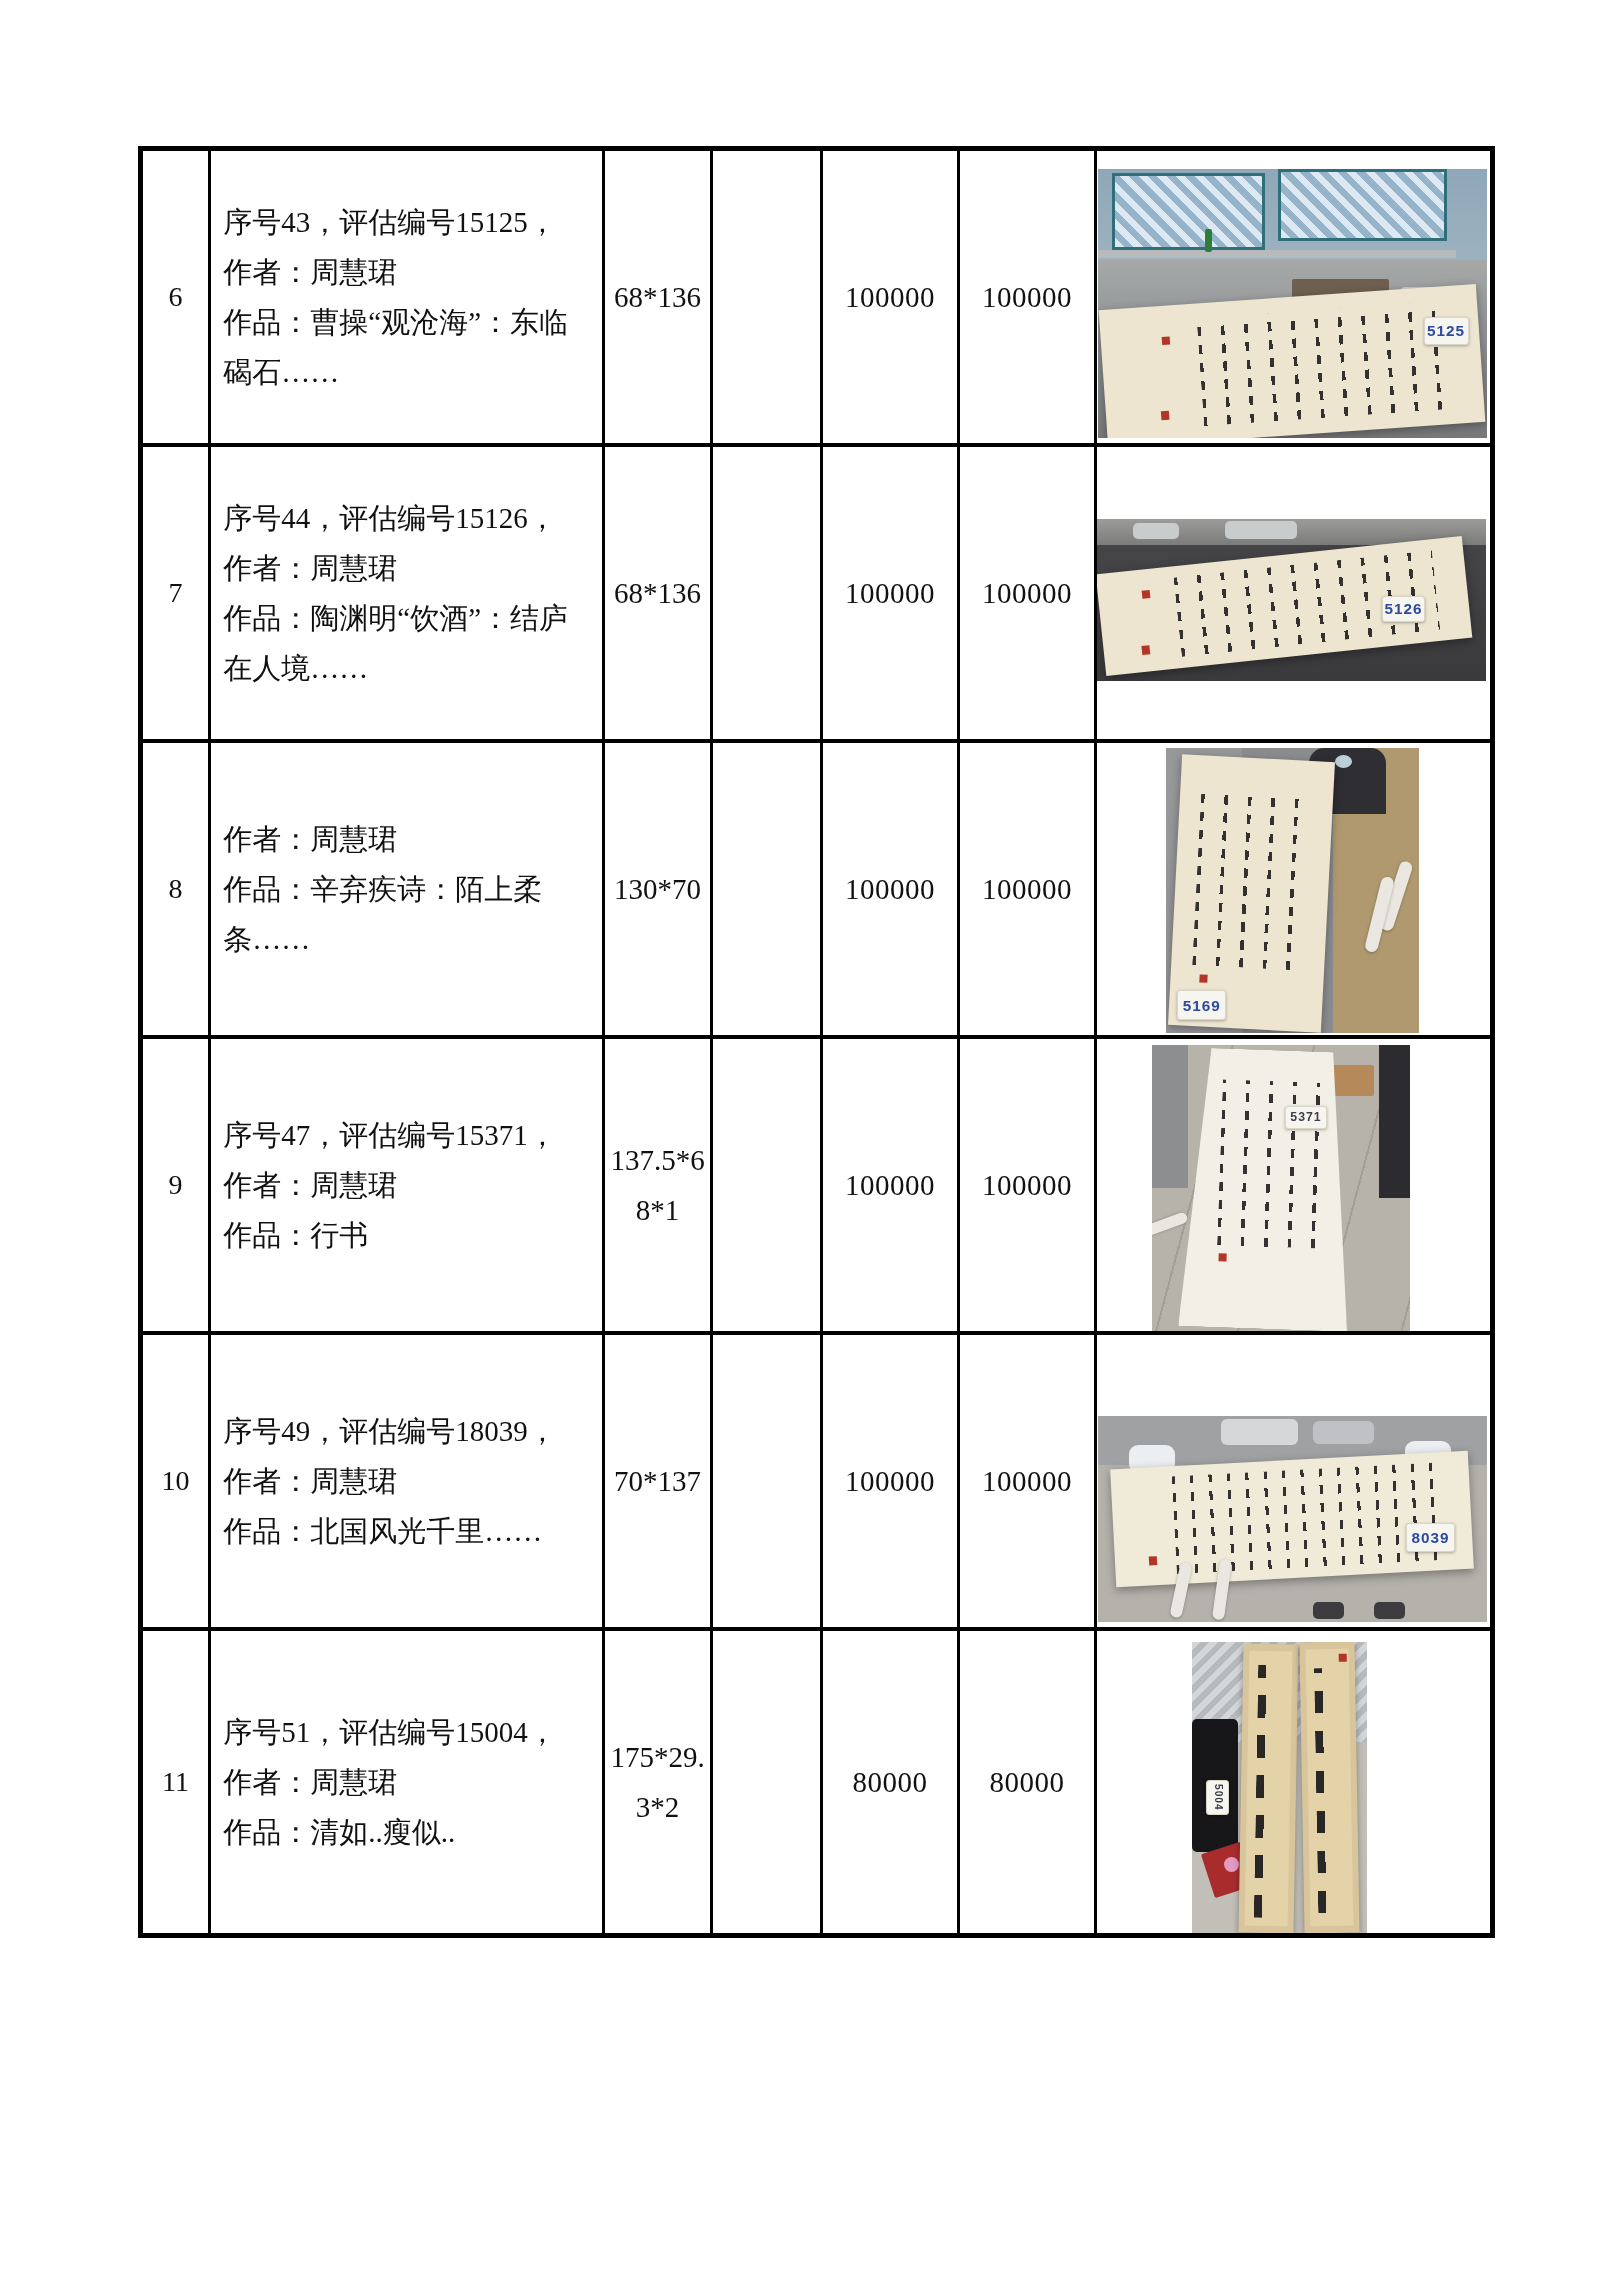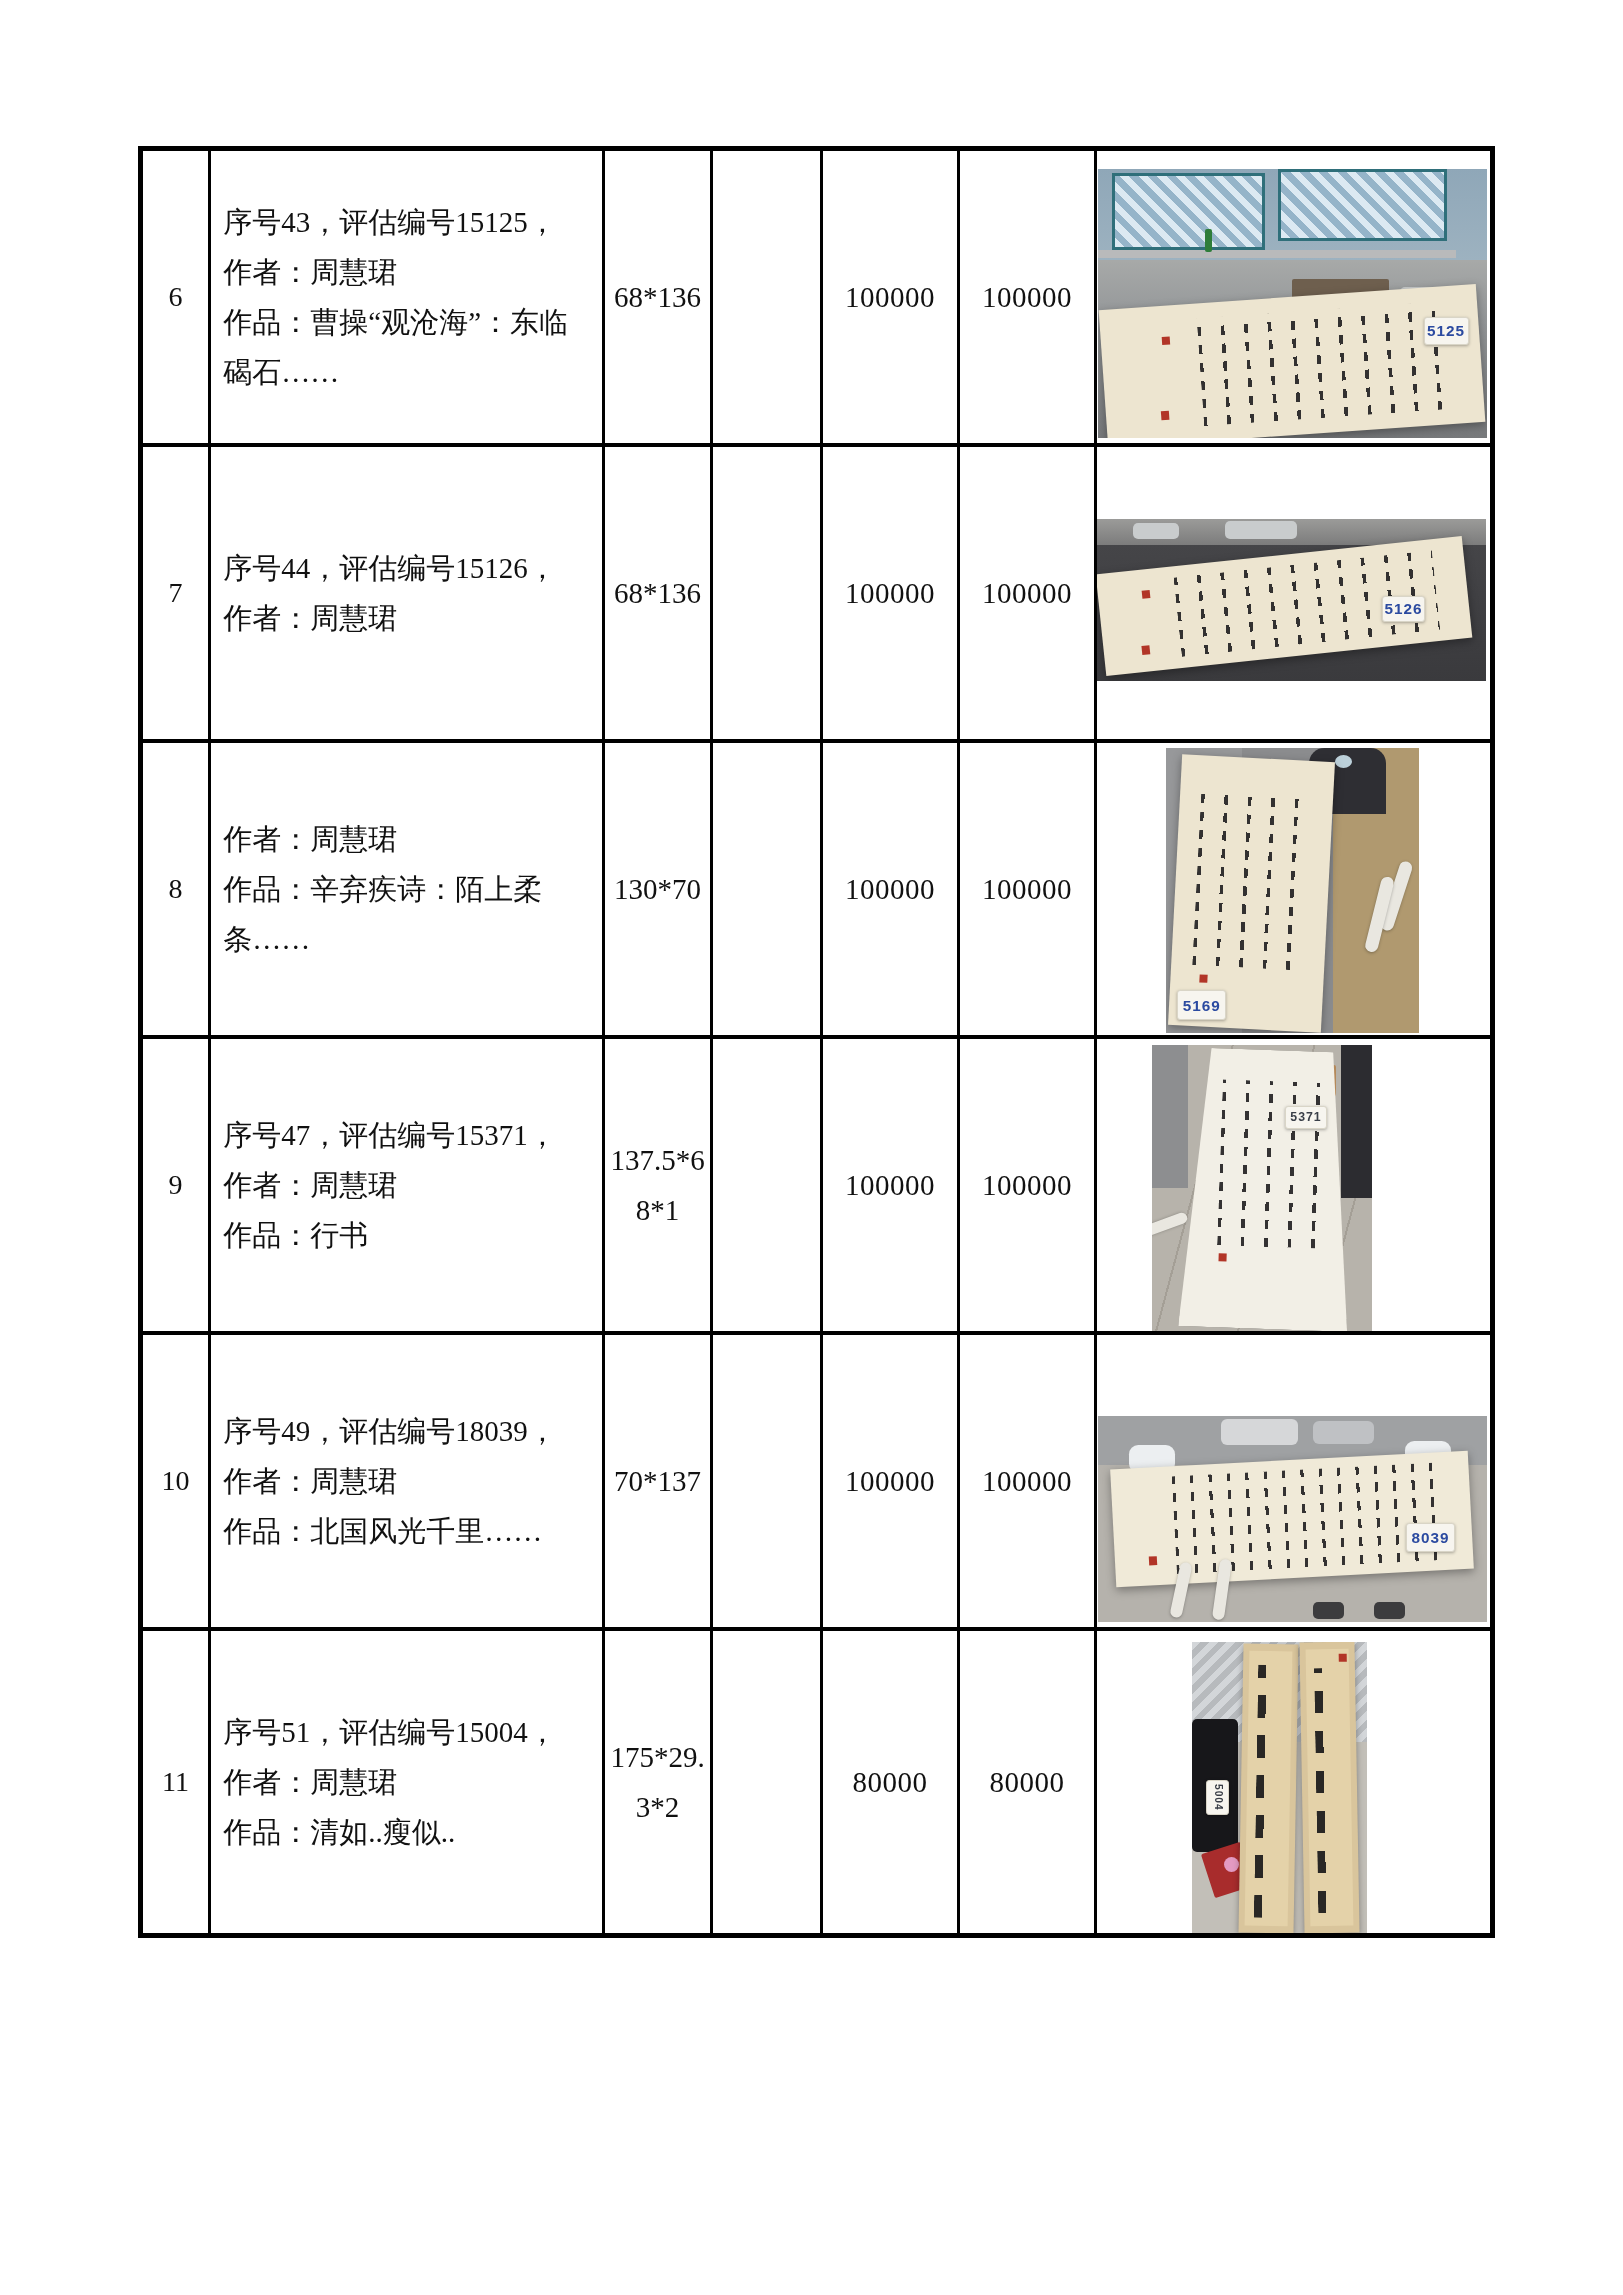--- a/index.html
+++ b/index.html
@@ -111,20 +111,21 @@
       </div>
       <div class="tag" style="right:18.4px;top:148px;width:43px;height:25.6px;">5125</div>
     </div>
   </div>
 
   <div class="cell no-cell">7</div>
   <div class="cell desc-cell">
     <div class="desc-block">
       <div>序号44，评估编号15126，</div>
       <div>作者：周慧珺</div>
+      <div>作品：陶渊明“饮酒”：结庐在人境……</div>
     </div>
   </div>
   <div class="cell dims-cell">68*136</div>
   <div class="cell"></div>
   <div class="cell price-cell">100000</div>
   <div class="cell price-cell">100000</div>
   <div class="cell last-col photo-cell">
     <div class="photo p7" style="left:0px;top:72px;width:389px;height:162px;">
       <div class="bundle" style="left:36px;top:4.1px;width:46px;height:16.4px;"></div>
       <div class="bundle" style="left:128px;top:2px;width:72px;height:18.4px;"></div>
@@ -168,21 +169,21 @@
       <div>序号47，评估编号15371，</div>
       <div>作者：周慧珺</div>
       <div>作品：行书</div>
     </div>
   </div>
   <div class="cell dims-cell">137.5*68*1</div>
   <div class="cell"></div>
   <div class="cell price-cell">100000</div>
   <div class="cell price-cell">100000</div>
   <div class="cell last-col photo-cell">
-    <div class="photo p9" style="left:55px;top:5.6px;width:220px;height:289px;">
+    <div class="photo p9" style="left:55px;top:5.6px;width:258px;height:289px;">
       <div class="floor-lines"></div>
       <div class="shelf" style="left:0;top:0;width:36px;height:143px;"></div>
       <div class="darkside" style="right:0;top:0;width:31px;height:153px;"></div>
       <div class="cardboard" style="right:36px;top:20.5px;width:41px;height:31px;"></div>
       <div class="roll" style="left:3.1px;top:153px;width:11.2px;height:56px;transform:rotate(70deg);"></div>
       <div class="scroll-paper trap" style="left:31px;top:5.1px;width:169px;height:279px;transform:rotate(2deg);background:#f2efe6;">
         <div class="ink" style="left:36px;top:31px;right:31px;bottom:82px;"></div>
         <div class="seal" style="left:38px;bottom:66px;"></div>
       </div>
       <div class="tag dark" style="left:133px;top:61px;width:40px;height:21.5px;font-size:12.3px;">5371</div>

